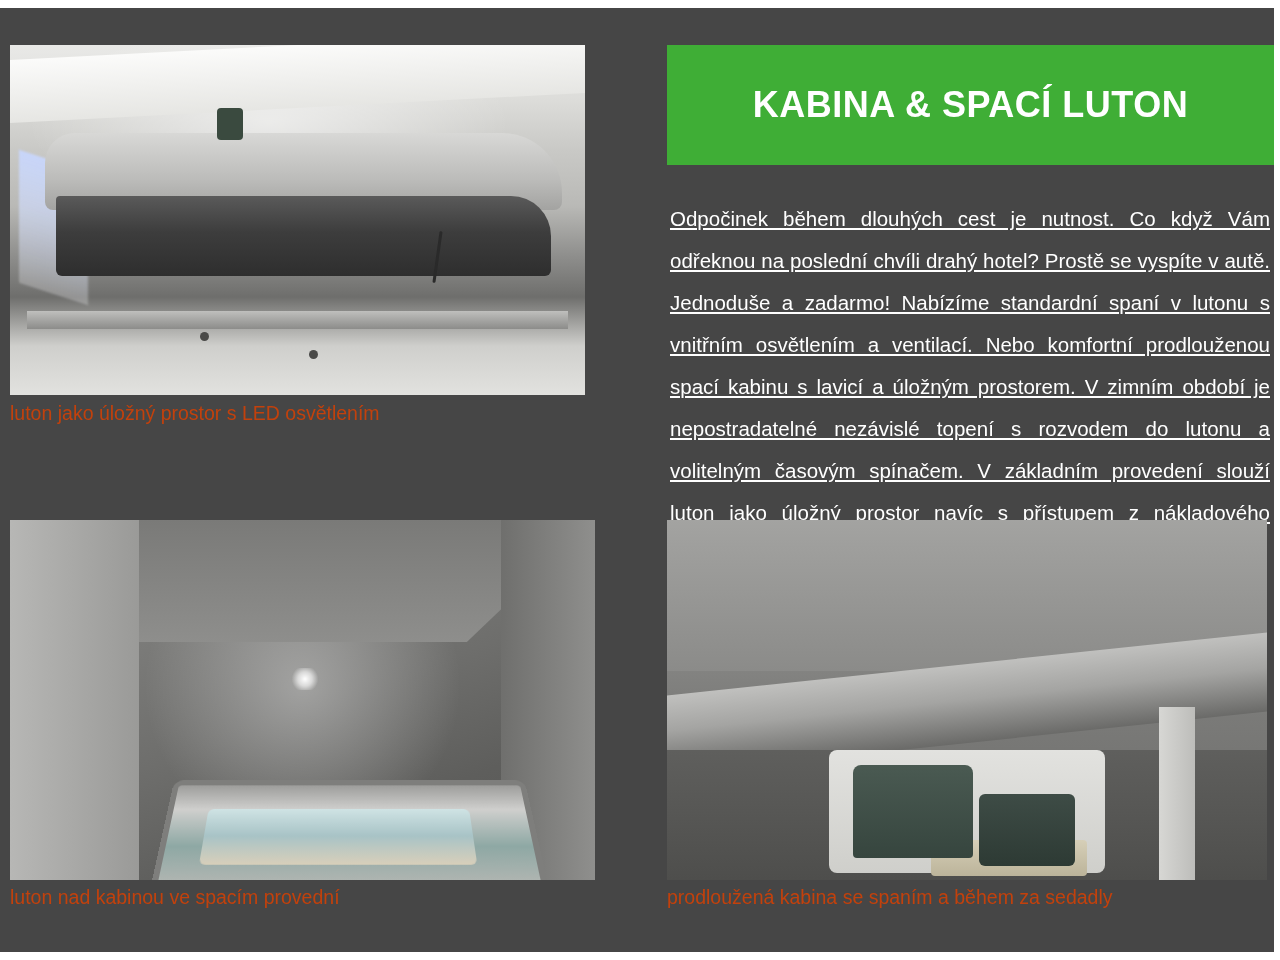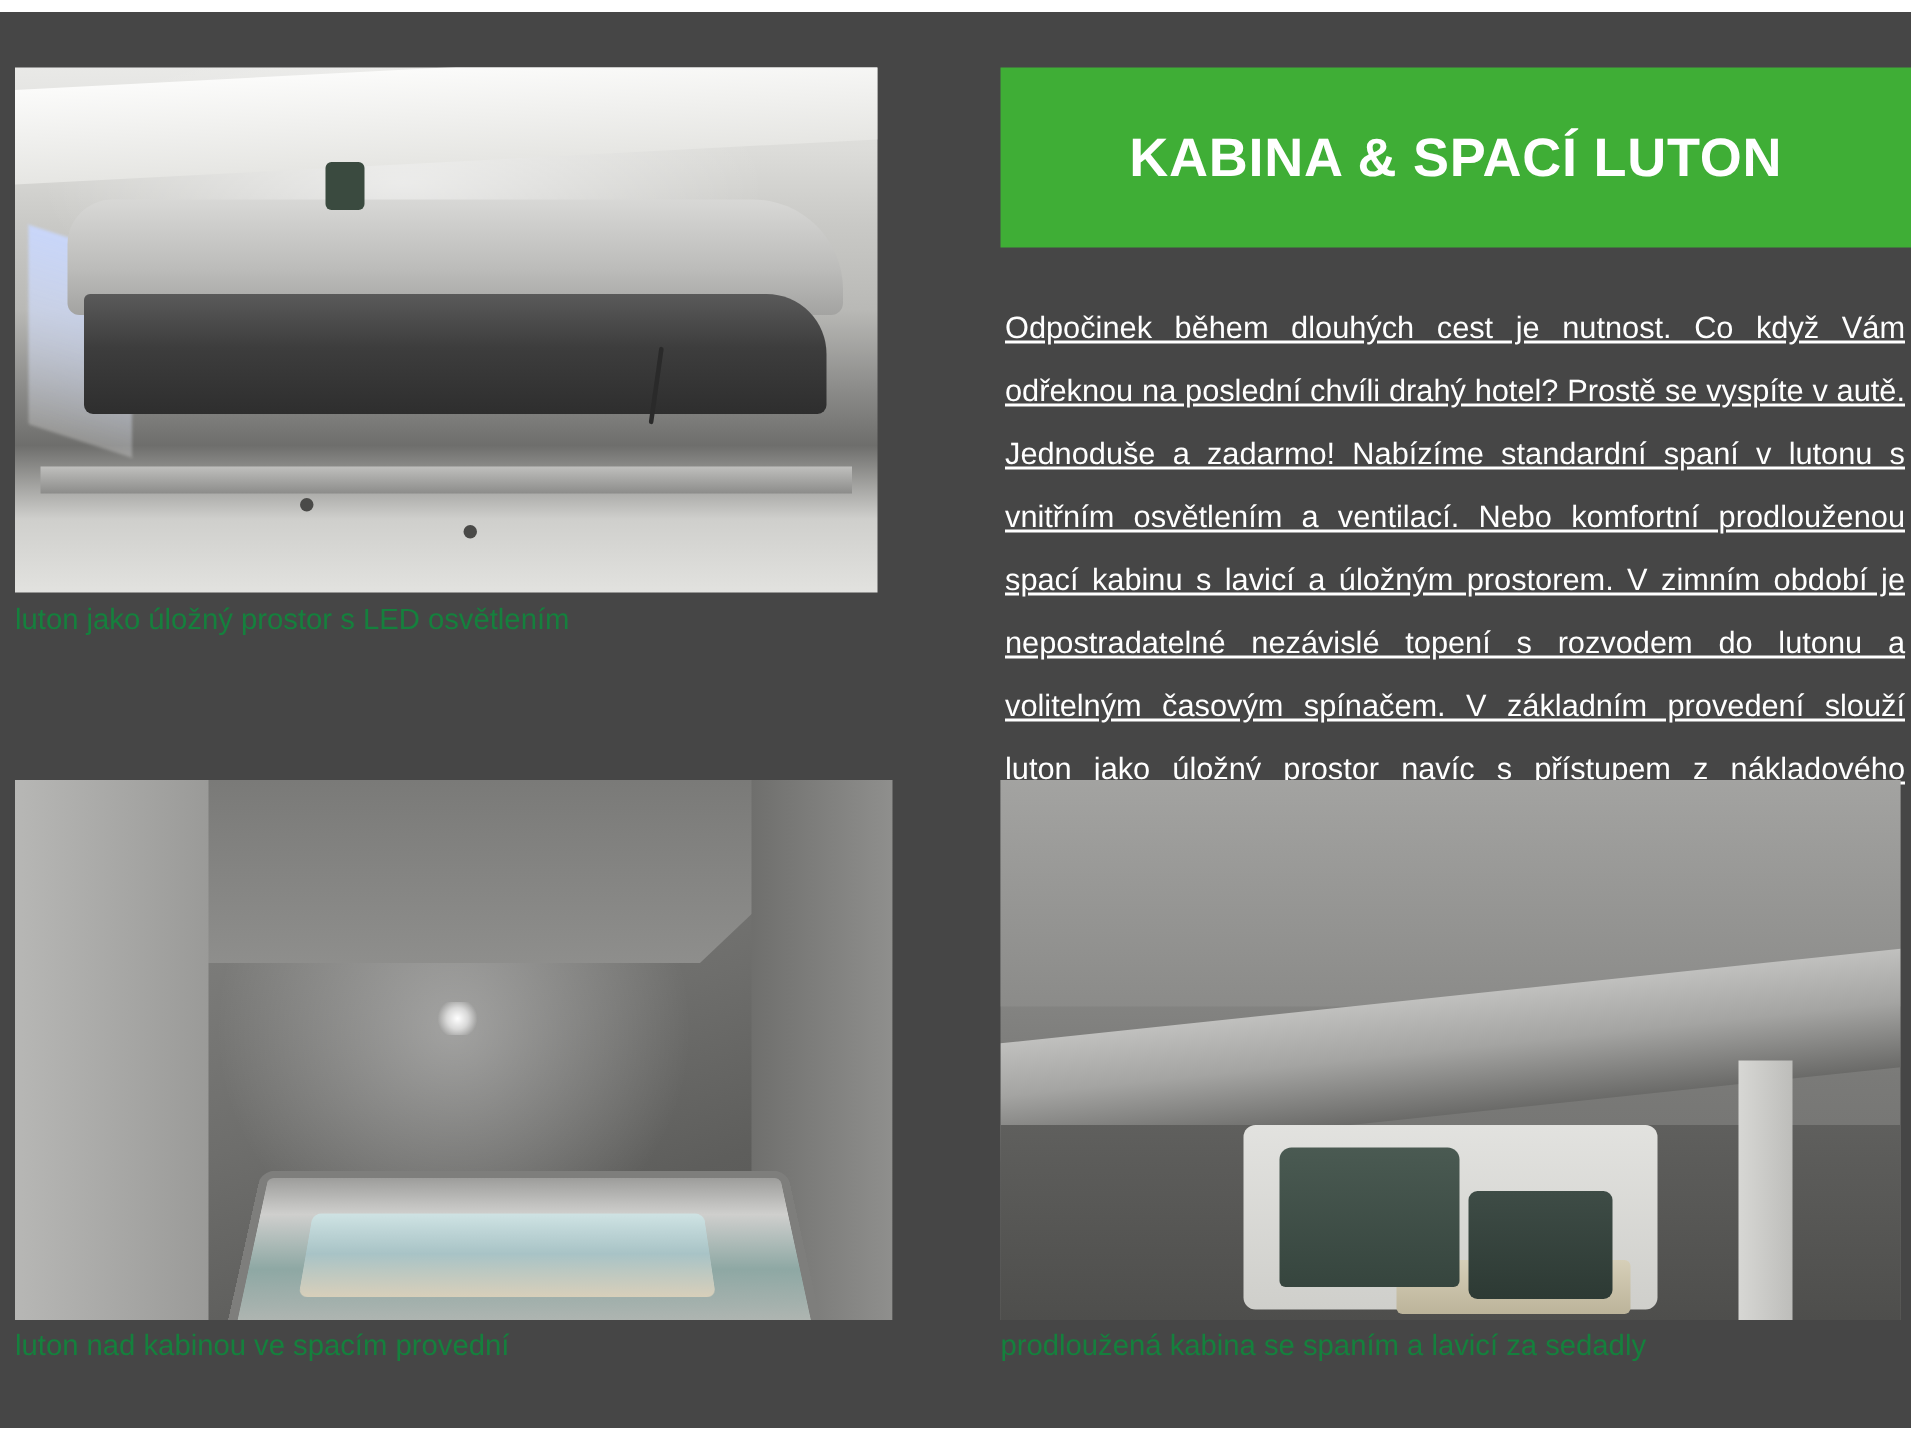--- a/index.html
+++ b/index.html
@@ -66,21 +66,21 @@
   }
 
   
   .photo {
     position: absolute;
     overflow: hidden;
     background: #9a9a9a;
   }
   .caption {
     position: absolute;
-    color: #15803d;
+    color: #c2410c;
     font-size: 19.5px;
     font-family: "Liberation Sans", sans-serif;
     white-space: nowrap;
   }
 
   
   #photo-luton-storage {
     left: 10px;
     top: 45px;
     width: 575px;
@@ -320,14 +320,14 @@
   <div class="photo" id="photo-extended-cabin">
     <div class="ceiling3"></div>
     <div class="bunk"></div>
     <div class="lower"></div>
     <div class="window"></div>
     <div class="floor"></div>
     <div class="seat"></div>
     <div class="seat2"></div>
     <div class="pillar"></div>
   </div>
-  <div class="caption" id="caption-extended-cabin">prodloužená kabina se spaním a lavicí za sedadly</div>
+  <div class="caption" id="caption-extended-cabin">prodloužená kabina se spaním a během za sedadly</div>
 </div>
 
 </body></html>

